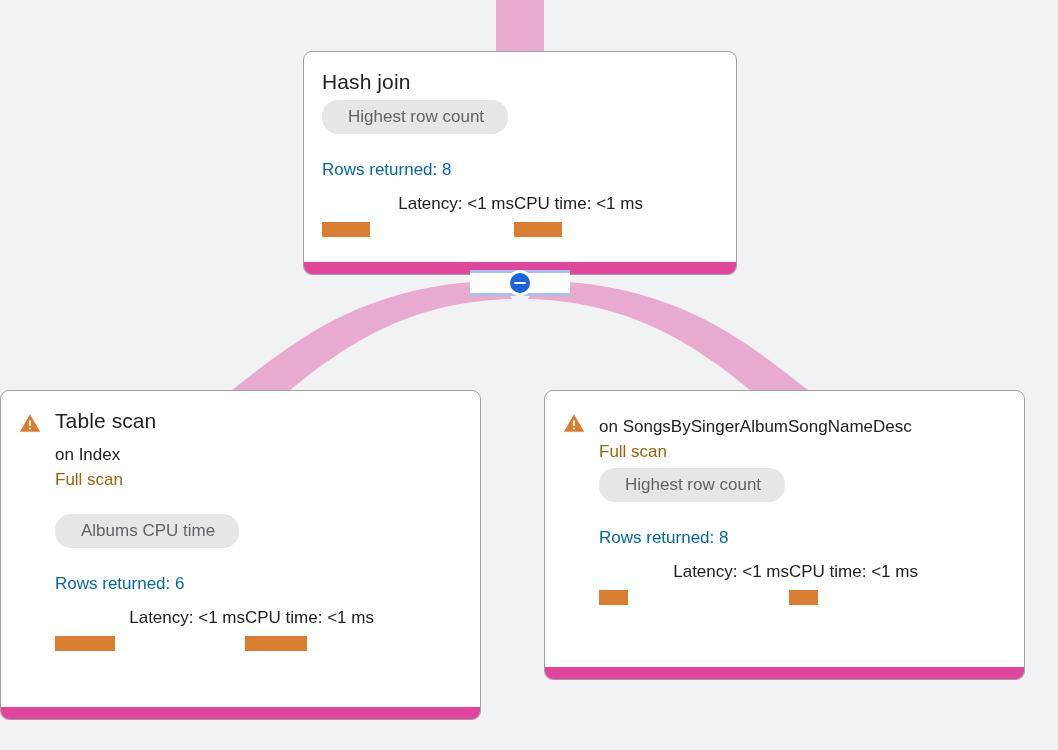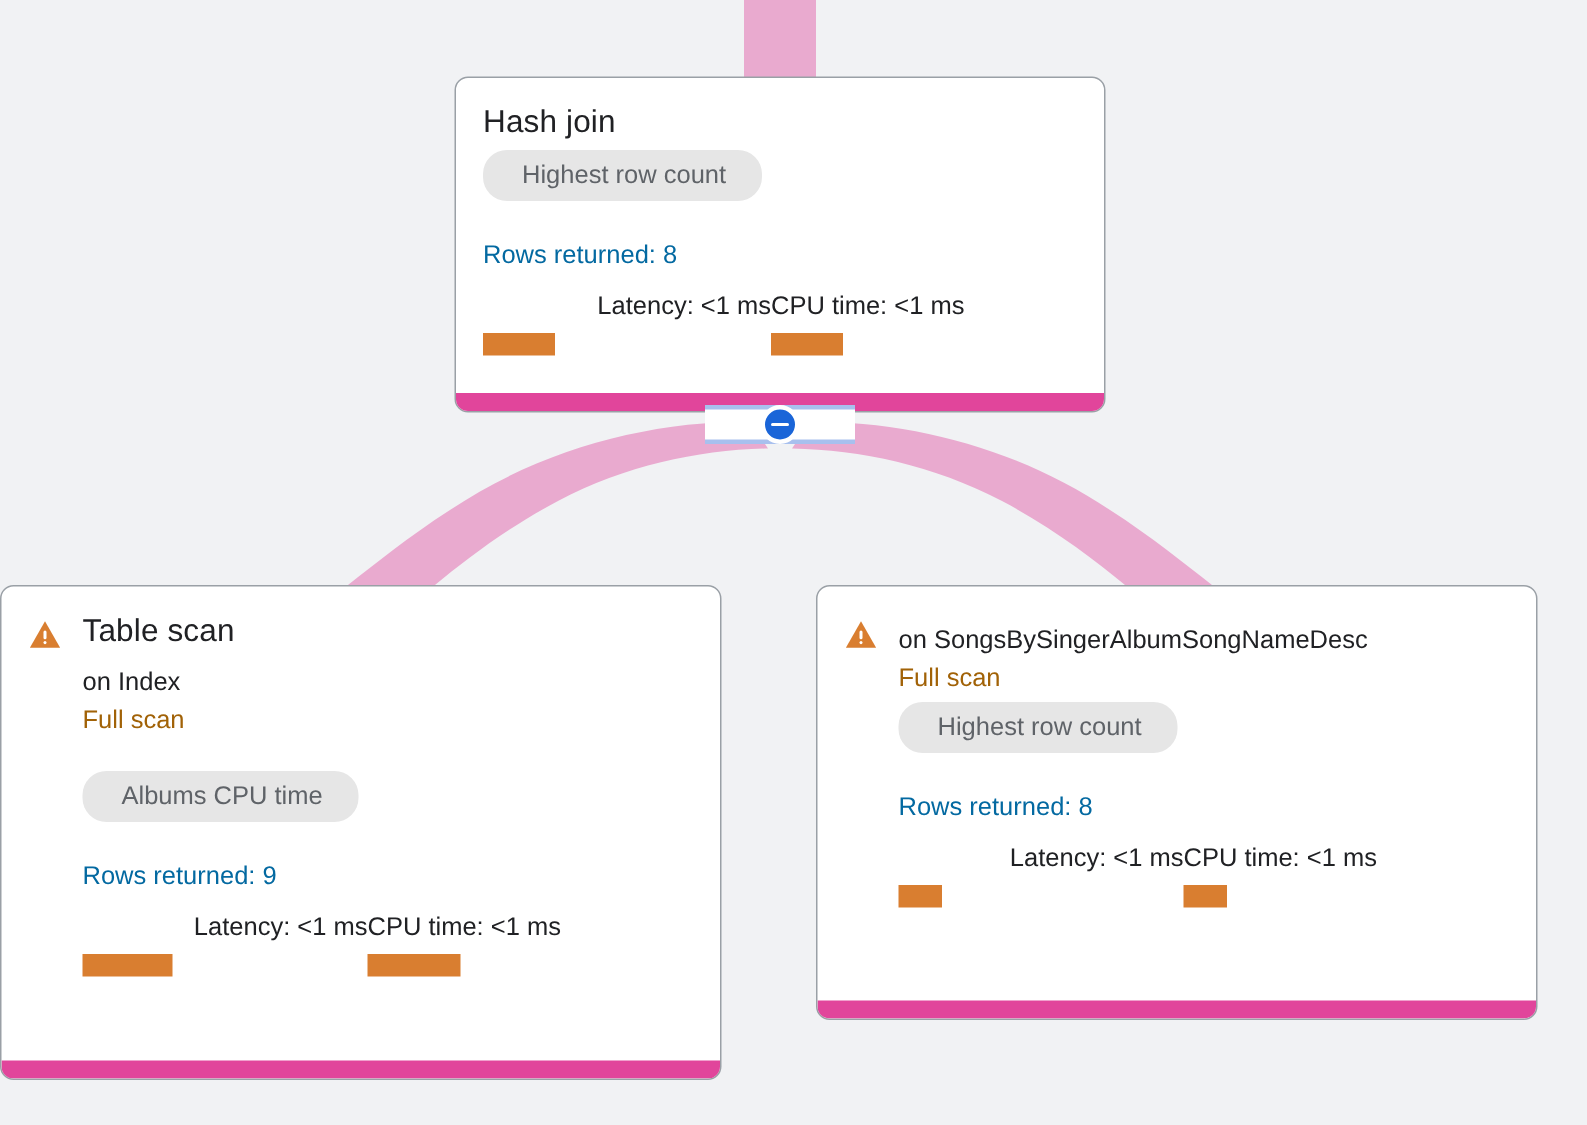--- a/index.html
+++ b/index.html
@@ -247,21 +247,21 @@
           <rect x="10.9" y="16.8" width="2.2" height="2.2" rx="1.1" fill="#ffffff"></rect>
         </svg>
         <div class="node-titlecol">
           <div class="node-title">Table scan</div>
           <div class="node-subtitle">on Index</div>
           <div class="node-subtitle2">Full scan</div>
           <div class="chip-row">
             <br>
             <span class="chip">Albums CPU time</span>
           </div>
-          <div class="rows-returned">Rows returned: 9</div>
+          <div class="rows-returned">Rows returned: 6</div>
           <div class="metrics">
             <div style="width:190px;">
               <div class="metric-label">Latency: &lt;1 ms</div>
               <div class="metric-bar" style="width:60px;"></div>
             </div>
             <div>
               <div class="metric-label">CPU time: &lt;1 ms</div>
               <div class="metric-bar" style="width:62px;"></div>
             </div>
           </div>

